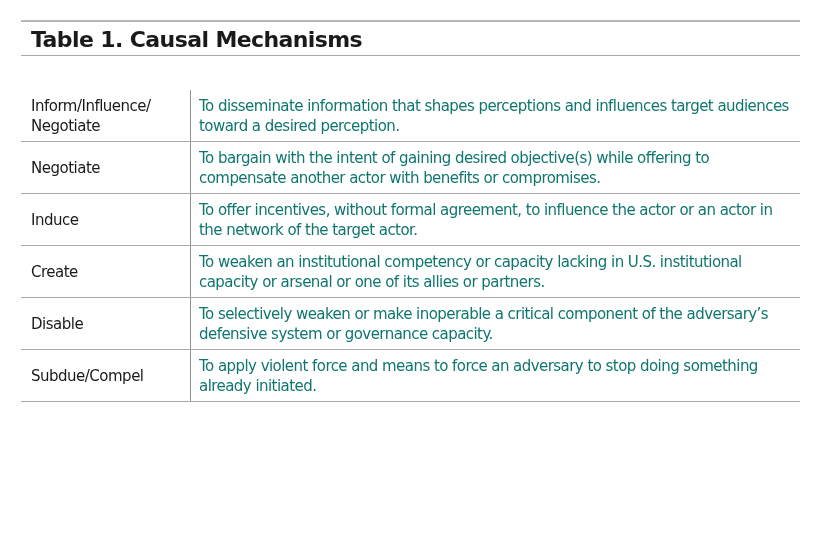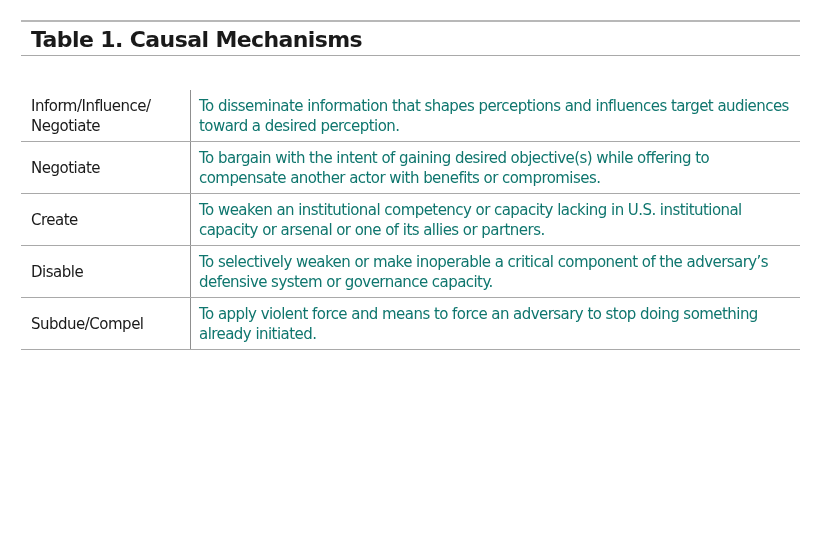--- a/index.html
+++ b/index.html
@@ -77,20 +77,24 @@
     <tbody>
       <tr class="r2">
         <td class="term"><span>Inform/Influence/</span><br><span>Negotiate</span></td>
         <td class="def">To disseminate information that shapes perceptions and influences target audiences toward a desired perception.</td>
       </tr>
       <tr class="r2">
         <td class="term">Negotiate</td>
         <td class="def">To bargain with the intent of gaining desired objective(s) while offering to compensate another actor with benefits or compromises.</td>
       </tr>
       <tr class="r2">
+        <td class="term">Induce</td>
+        <td class="def">To offer incentives, without formal agreement, to influence the actor or an actor in the network of the target actor.</td>
+      </tr>
+      <tr class="r2">
         <td class="term">Create</td>
         <td class="def">To weaken an institutional competency or capacity lacking in U.S. institutional capacity or arsenal or one of its allies or partners.</td>
       </tr>
       <tr class="r2">
         <td class="term">Disable</td>
         <td class="def">To selectively weaken or make inoperable a critical component of the adversary’s defensive system or governance capacity.</td>
       </tr>
       <tr class="r2">
         <td class="term">Subdue/Compel</td>
         <td class="def">To apply violent force and means to force an adversary to stop doing something already initiated.</td>

